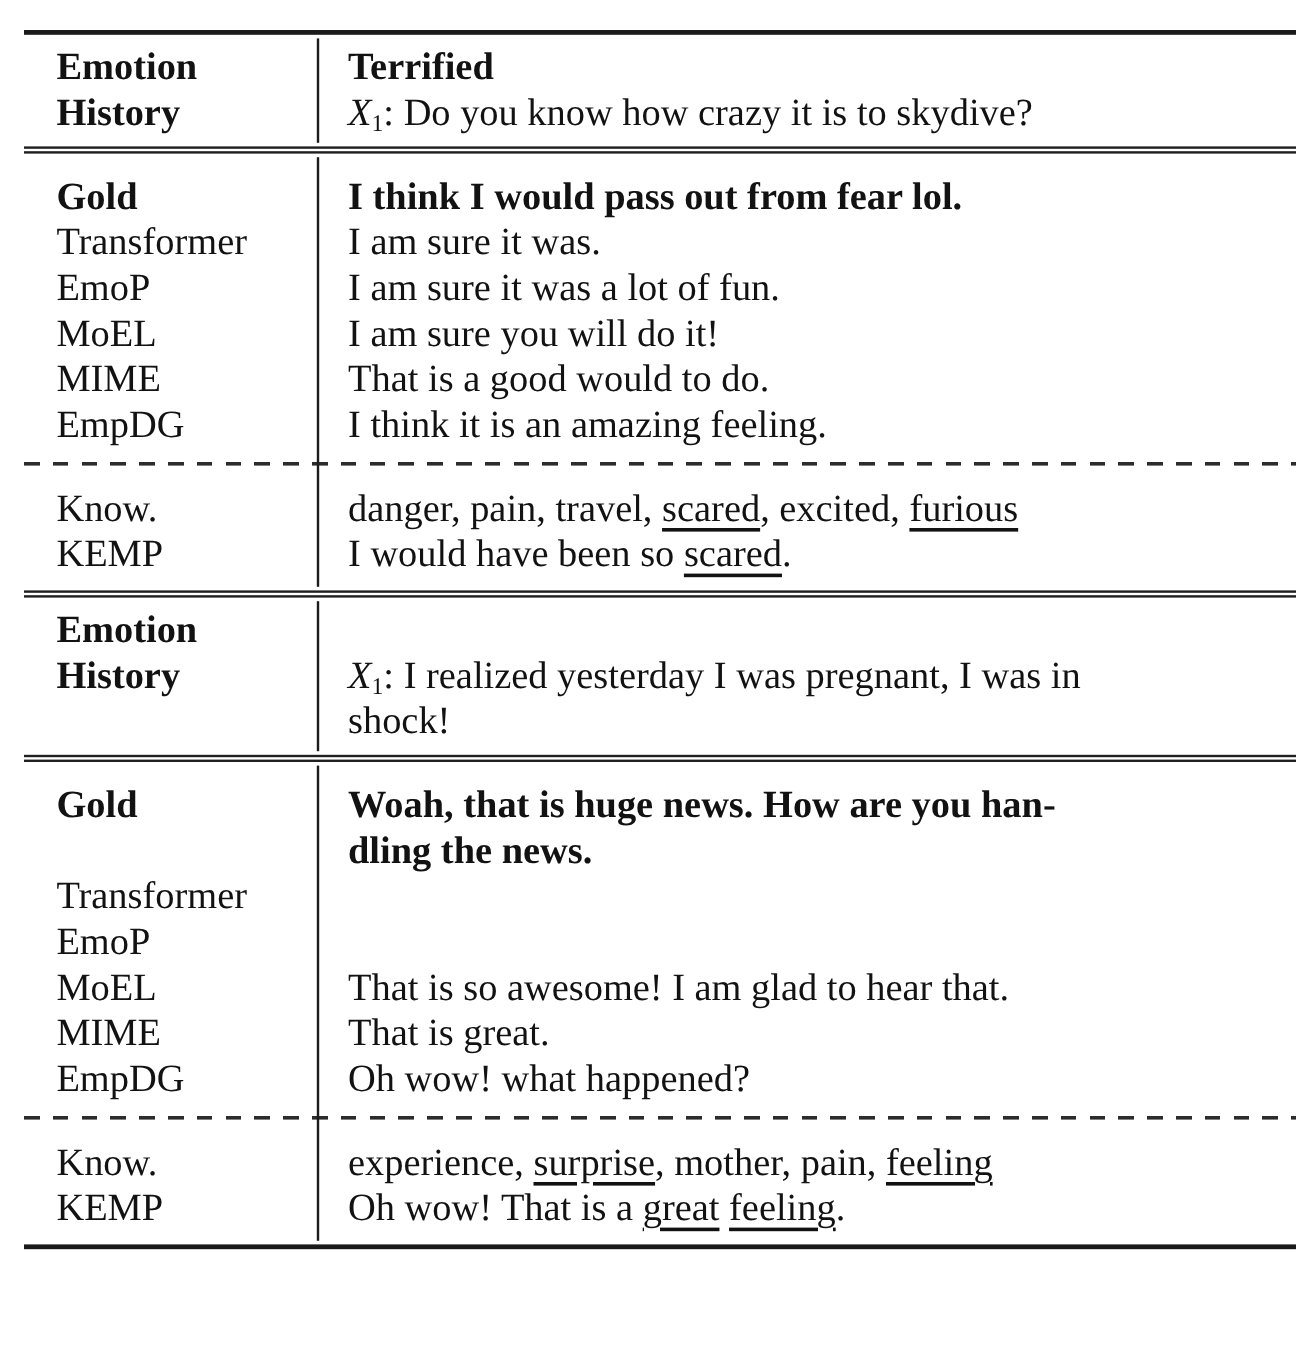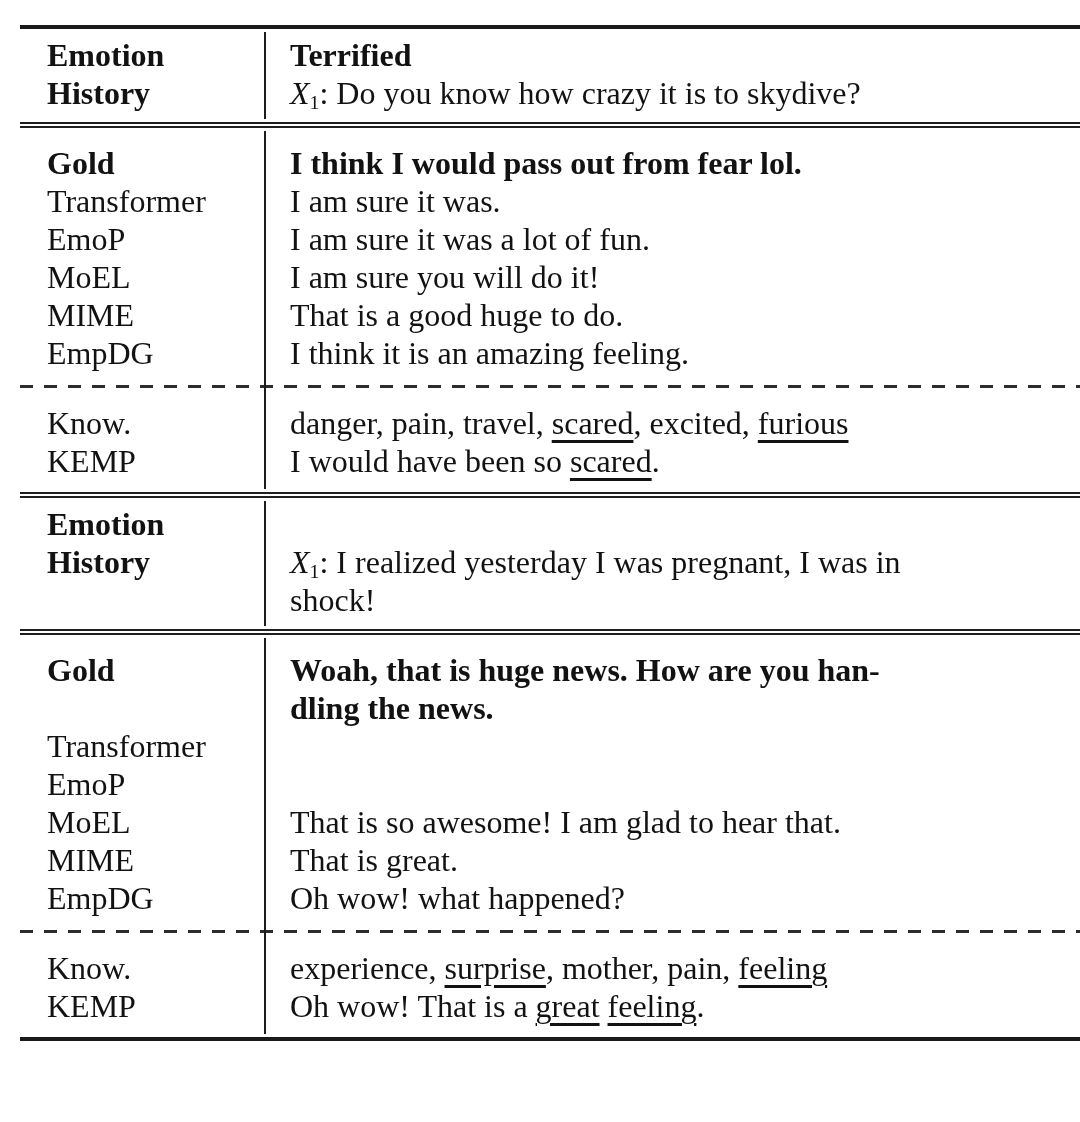--- a/index.html
+++ b/index.html
@@ -109,21 +109,21 @@
       <div class="row">
         <div class="row-label">EmoP</div>
         <div class="row-content"><span>I am sure it was a lot of fun.</span></div>
       </div>
       <div class="row">
         <div class="row-label">MoEL</div>
         <div class="row-content"><span>I am sure you will do it!</span></div>
       </div>
       <div class="row">
         <div class="row-label">MIME</div>
-        <div class="row-content"><span>That is a good huge to do.</span></div>
+        <div class="row-content"><span>That is a good would to do.</span></div>
       </div>
       <div class="row">
         <div class="row-label">EmpDG</div>
         <div class="row-content"><span>I think it is an amazing feeling.</span></div>
       </div>
       <div class="dashed-divider"></div>
       <div class="row">
         <div class="row-label">Know.</div>
         <div class="row-content"><span>danger, pain, travel, </span><span class="u">scared</span><span>, excited, </span><span class="u">furious</span></div>
       </div>

